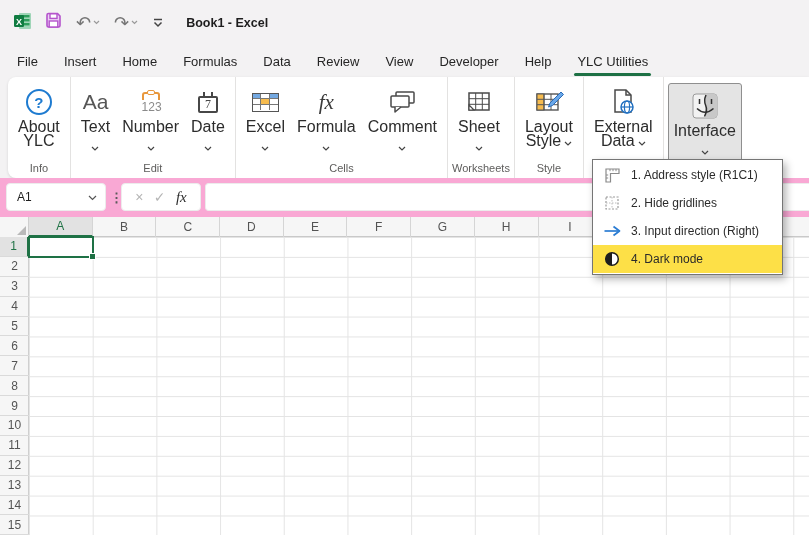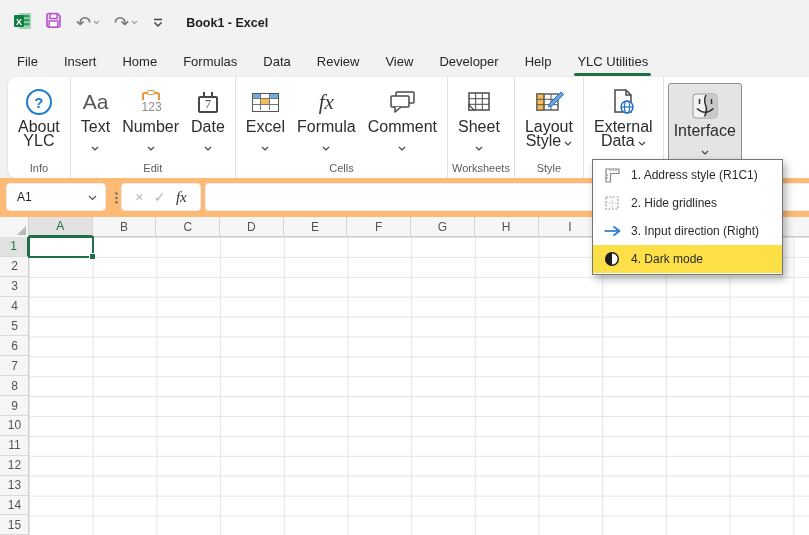--- a/index.html
+++ b/index.html
@@ -43,21 +43,21 @@
   .cal-num { font-family:"Liberation Serif", serif; font-size:12px; color:#474747; }
   .rg-grid { display:grid; grid-template-columns:repeat(3,1fr); grid-template-rows:repeat(3,1fr); width:27px; height:19px; border:1.5px solid #555; background:#fff; }
   .rg-grid div { border-right:1px solid #777; border-bottom:1px solid #777; }
   .rg-grid div:nth-child(3n) { border-right:none; }
   .rg-grid div:nth-child(n+7) { border-bottom:none; }
   .cell-blue { background:#74a9e2; } .cell-orange { background:#f7bc4f; }
 
   .ibtn { background:#e4e4e4; border:1px solid #8f8f8f; border-radius:3px; padding:4px 5px 3px 5px; margin-top:1px; }
 
   
-  .fstrip { position:absolute; top:178px; left:0; width:809px; height:39px; background:#fdba74; }
+  .fstrip { position:absolute; top:178px; left:0; width:809px; height:39px; background:#f9a8d4; }
   .namebox { position:absolute; left:6px; top:5px; width:100px; height:28px; background:#fff; border:1px solid #ececec; border-radius:4px; display:flex; align-items:center; padding:0 8px 0 10px; font-size:12px; color:#1d1d1d; }
   .namebox .spacer { flex:1; }
   .dots { position:absolute; left:110px; top:5px; height:28px; display:flex; align-items:center; font-size:13px; color:#5a5a5a; font-weight:bold; }
   .fxchip { position:absolute; left:121px; top:5px; width:80px; height:28px; background:#fff; border:1px solid #ececec; border-radius:4px; display:flex; align-items:center; justify-content:space-around; padding:0 8px; }
   .fxchip .dis { color:#b5b5b5; font-size:14px; }
   .fxchip .fxg { font-family:"Liberation Serif", serif; font-style:italic; font-size:15px; color:#2e2e2e; }
   .finput { position:absolute; left:205px; top:5px; width:604px; height:28px; background:#fff; border:1px solid #ececec; border-radius:4px 0 0 4px; border-right:none; font-size:12px; padding:0 8px; outline:none; }
 
   
   .headrow { position:absolute; top:217px; left:0; width:809px; height:20px; background:#f6f6f6; border-bottom:1px solid #c9c9c9; display:flex; }

